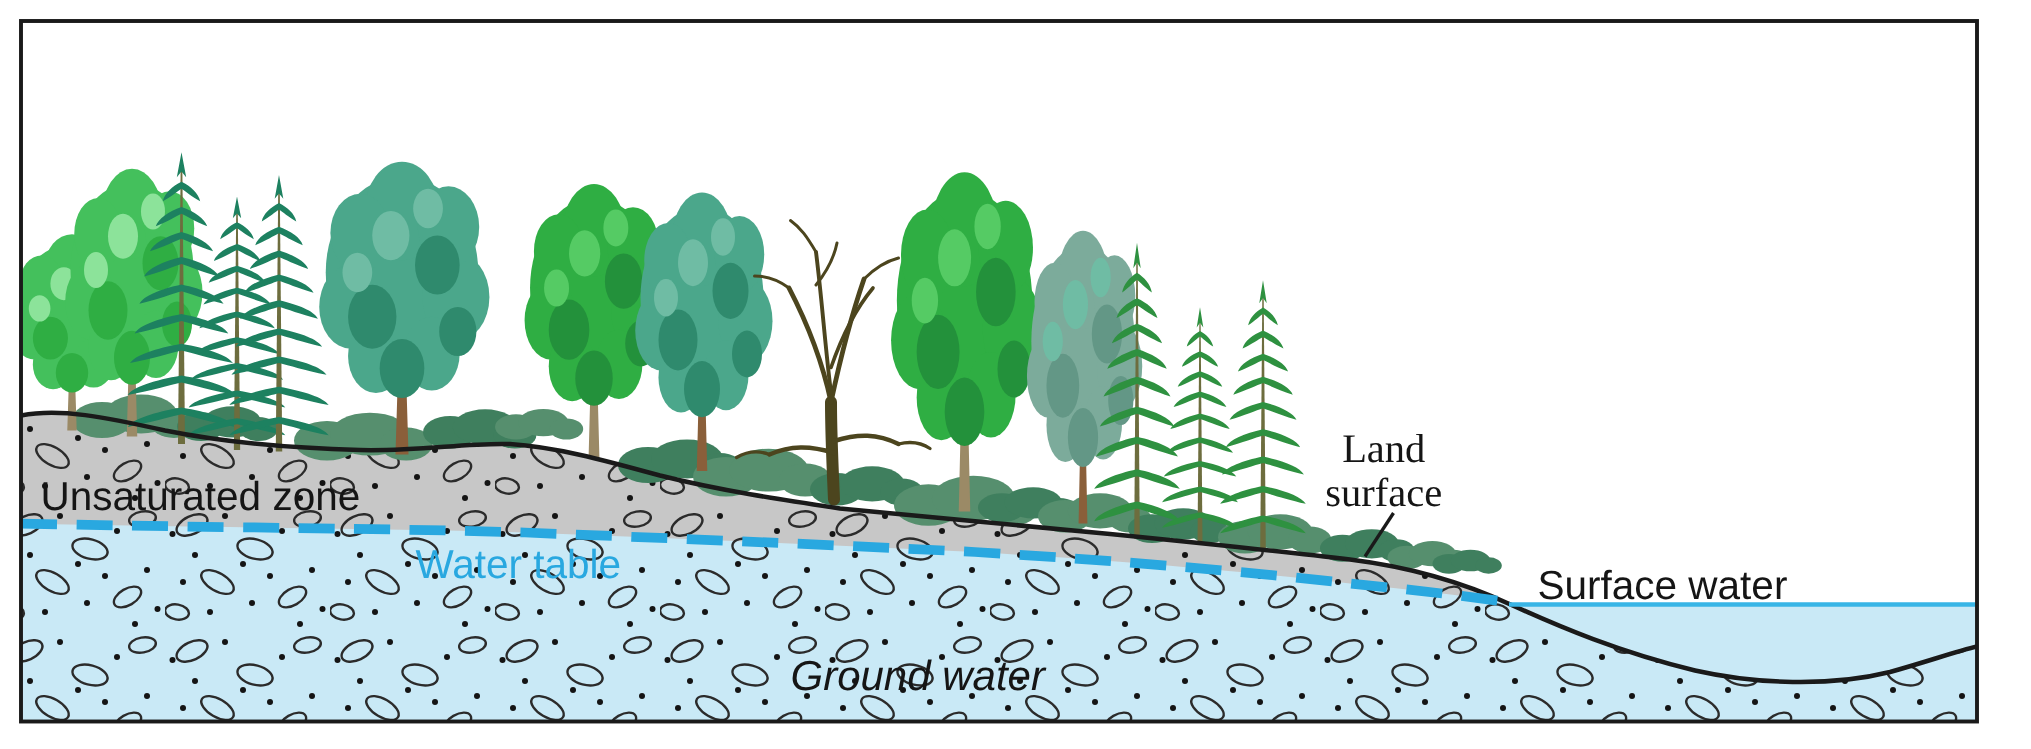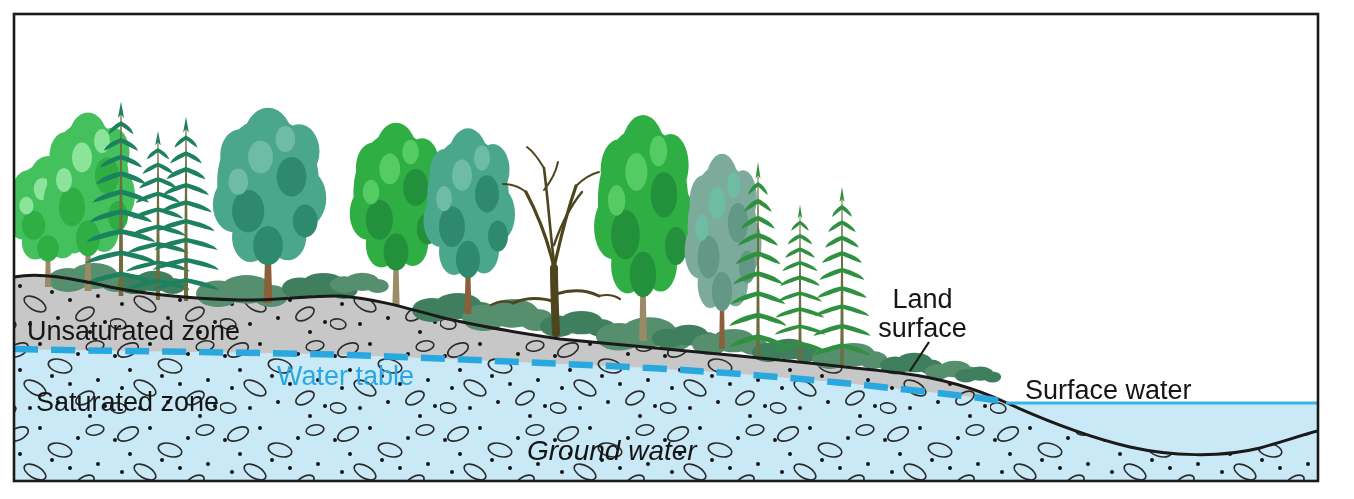--- a/index.html
+++ b/index.html
@@ -179,20 +179,19 @@
       <path stroke="var(--outline-ink)" stroke-width="2.2" fill="none" d="M929,342 L910,371"></path>
     </g>
 
     <rect x="14" y="14" width="1304" height="467" fill="none" stroke="var(--outline-ink)" stroke-width="2.6"></rect>
   </svg>
 
   <div class="lbl" style="left:27px;top:317px;">Unsaturated zone</div>
 
   <div class="lbl blue" style="left:277px;top:362px;">Water table</div>
 
-  <div class="lbl" style="left:36px;top:388px;">Saturated zone</div>
 
   <div class="lbl" style="left:527px;top:436px;font-size:28px;font-style:italic;">Ground water</div>
 
-  <div class="lbl center" style="left:855px;top:285px;width:135px;">Land surface</div>
+  <div class="lbl center" style="left:855px;top:285px;width:135px;font-family:Liberation Serif, serif;">Land surface</div>
 
   <div class="lbl" style="left:1025px;top:376px;">Surface water</div>
 </div>
 
 </body></html>

